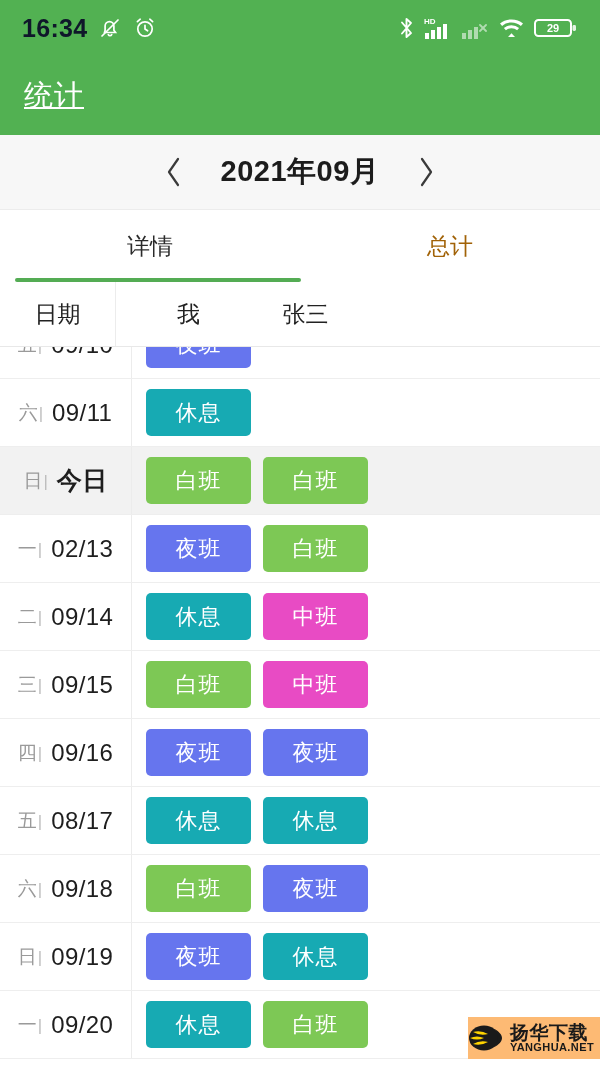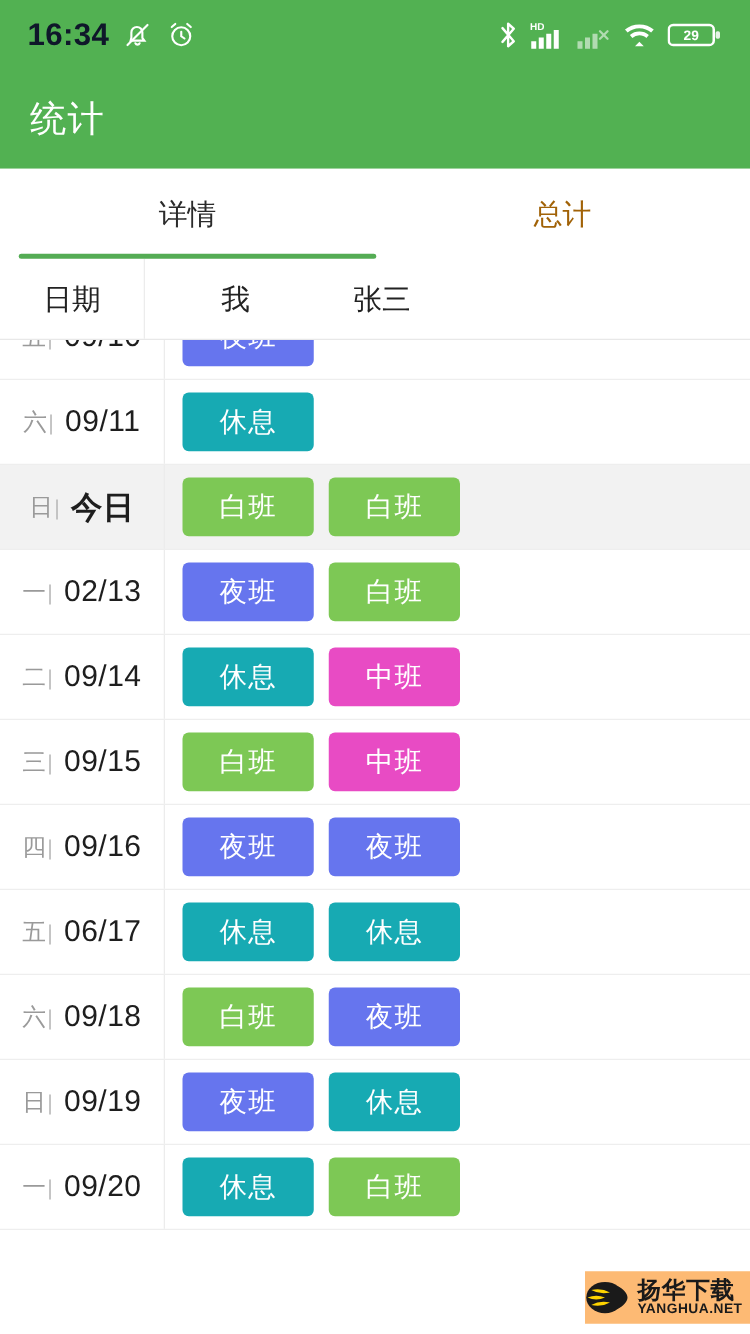--- a/index.html
+++ b/index.html
@@ -20,21 +20,21 @@
   .sb-left { display: flex; align-items: center; gap: 11px; }
   .sb-time { font-size: 25px; font-weight: bold; letter-spacing: .3px; }
   .sb-right { margin-left: auto; display: flex; align-items: center; gap: 9px; }
   .icon-svg { display: block; }
 
   
   .appbar {
     height: 79px; background: #52b152;
     display: flex; align-items: center; padding: 0 24px;
   }
-  .appbar-title { color:#fff; font-size: 29px; letter-spacing: 1px; }
+  .appbar-title { color:#fff; font-size: 29px; letter-spacing: 1px; text-decoration: underline; }
 
   
   .monthbar {
     height: 75px; background: #f7f7f7;
     display: flex; align-items: center; justify-content: center;
     gap: 30px;
     border-bottom: 1px solid #ececec;
   }
   .month-arrow {
     width: 34px; height: 34px; display:flex; align-items:center; justify-content:center;
@@ -169,20 +169,33 @@
           <text x="19" y="16.3" font-size="11" font-weight="bold" fill="#ffffff" text-anchor="middle" font-family="Liberation Sans, sans-serif">29</text>
         </svg>
       </span>
     </div>
   </div>
 
   <div class="appbar">
     <span class="appbar-title">统计</span>
   </div>
 
+  <div class="monthbar">
+    <span class="month-arrow">
+      <svg class="icon-svg" width="22" height="34" viewBox="0 0 22 34" fill="none" stroke="#3a3a3a" stroke-width="2.2" stroke-linecap="round" stroke-linejoin="round">
+        <path d="M15 4 6 17l9 13"></path>
+      </svg>
+    </span>
+    <span class="month-label">2021年09月</span>
+    <span class="month-arrow">
+      <svg class="icon-svg" width="22" height="34" viewBox="0 0 22 34" fill="none" stroke="#3a3a3a" stroke-width="2.2" stroke-linecap="round" stroke-linejoin="round">
+        <path d="M7 4l9 13-9 13"></path>
+      </svg>
+    </span>
+  </div>
 
   <div class="tabs">
     <div class="tab active">详情</div>
     <div class="tab">总计</div>
     <div class="tab-underline"></div>
   </div>
 
   <div class="table-head">
     <div class="th-date">日期</div>
     <div class="th-cols">
@@ -259,21 +272,21 @@
             <span class="dnum">09/16</span>
           </div>
           <div class="row-cells">
             <div class="badge" style="background: rgb(102, 117, 238);">夜班</div>
             <div class="badge" style="background: rgb(102, 117, 238);">夜班</div>
           </div>
         </div>
         <div class="row">
           <div class="row-date">
             <span class="dow">五</span>
-            <span class="dnum">06/17</span>
+            <span class="dnum">08/17</span>
           </div>
           <div class="row-cells">
             <div class="badge" style="background: rgb(23, 170, 179);">休息</div>
             <div class="badge" style="background: rgb(23, 170, 179);">休息</div>
           </div>
         </div>
         <div class="row">
           <div class="row-date">
             <span class="dow">六</span>
             <span class="dnum">09/18</span>

